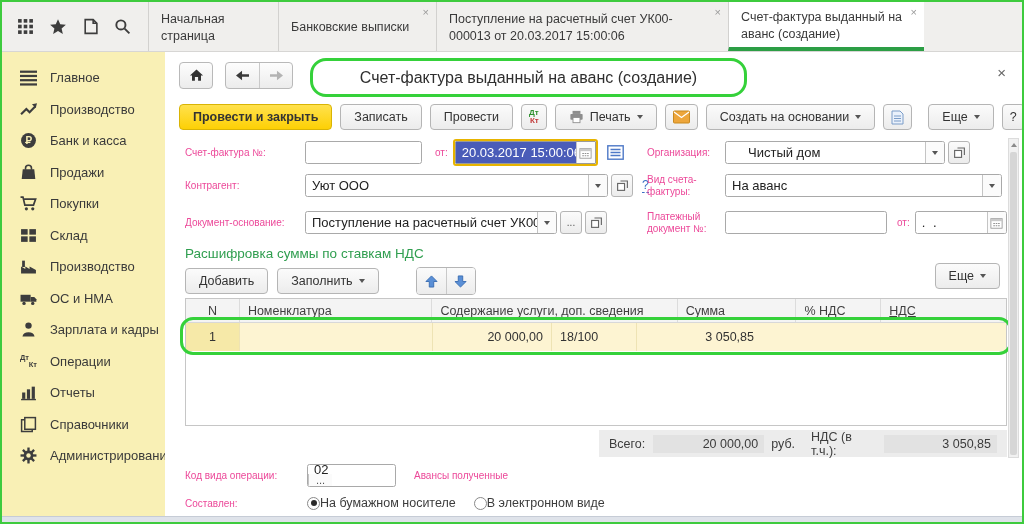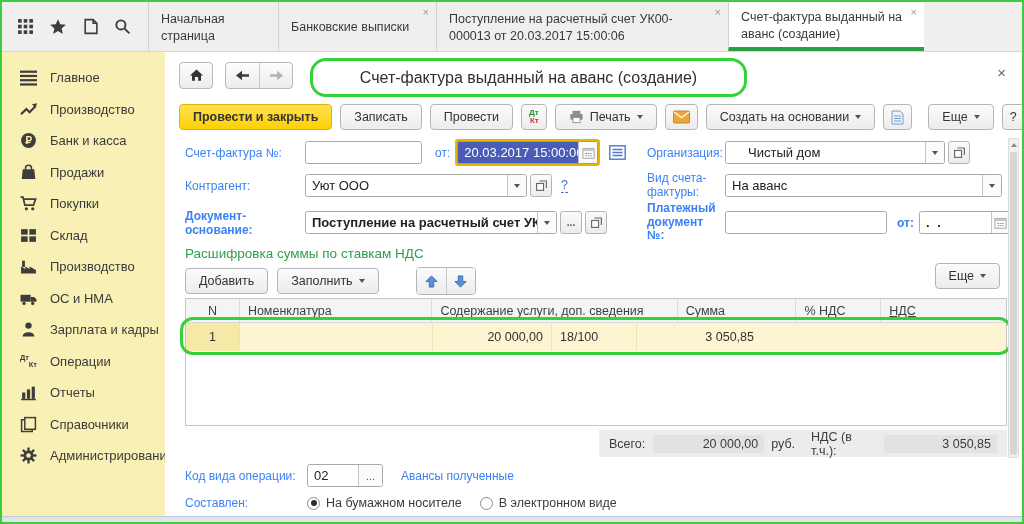--- a/index.html
+++ b/index.html
@@ -46,21 +46,21 @@
   .btn { display:inline-flex; align-items:center; justify-content:center; gap:6px; height:26px; padding:0 13px; background:linear-gradient(#fbfbfb,#ececec); border:1px solid #b5b5b5; border-radius:4px; font-size:12.5px; color:#333; cursor:pointer; white-space:nowrap; }
   .btn.primary { background:linear-gradient(#ffe14d,#fdd005); border-color:#d9b405; font-weight:bold; }
   .btn.icon-only { padding:0 7px; }
   .caret { width:0; height:0; border-left:3.5px solid transparent; border-right:3.5px solid transparent; border-top:4px solid #555; display:inline-block; } .spflex { flex:1; }
   .tb-dtkt { font-size:8px; font-weight:bold; line-height:1; }
   .tb-dtkt .d { color:#2d8f2d; display:block; text-align:left; }
   .tb-dtkt .k { color:#c23a3a; display:block; text-align:right; }
 
   
   .frow { position:absolute; left:0; right:0; display:flex; align-items:center; }
-  .lb { font-size:12px; color:#3b82f6; }
+  .lb { font-size:10px; color:#ec4899; }
   .ig { display:flex; align-items:stretch; height:23px; background:#fff; border:1px solid #a9a9a9; border-radius:2.5px; overflow:hidden; }
   .ig .tx { flex:1; display:flex; align-items:center; padding:0 6px; font-size:13px; color:#222; white-space:nowrap; overflow:hidden; }
   .ig .ibtn { flex:none; width:19px; display:flex; align-items:center; justify-content:center; border-left:1px solid #c4c4c4; background:#fbfbfb; cursor:pointer; font-size:10px; color:#555; }
   .sbtn { display:inline-flex; align-items:center; justify-content:center; width:22px; height:23px; background:linear-gradient(#fbfbfb,#ececec); border:1px solid #b5b5b5; border-radius:3px; cursor:pointer; margin-left:3px; font-size:10px; color:#555; }
   .focus-wrap { display:inline-flex; border:2px solid #e7b400; border-radius:3px; }
   .focus-wrap .ig { border-color:#9b9b9b; border-radius:1px; }
   .sel .tx { background:#4a5cb8; color:#fff; }
   .qlink { color:#3b6fc4; font-size:12.5px; border-bottom:1px dashed #3b6fc4; cursor:pointer; margin-left:9px; }
   .ph { color:#9a9a9a; letter-spacing:2px; }
 
@@ -88,21 +88,21 @@
   .row-outline { position:absolute; top:265px; left:15px; width:832px; height:38px; border:3px solid #35d13a; border-radius:13px; pointer-events:none; }
 
   .totals { position:absolute; top:378px; left:434px; width:408px; height:27px; background:#ececec; display:flex; align-items:center; font-size:12.5px; color:#3c3c3c; padding:0 10px; }
   .totval { background:#e2e2e2; padding:2px 6px; text-align:right; }
   .tv1 { width:118px; margin-left:8px; }
   .tv2 { width:120px; margin-left:8px; }
 
   
   .oprow { position:absolute; top:412px; left:20px; display:flex; align-items:center; }
   .comprow { position:absolute; top:444px; left:20px; display:flex; align-items:center; font-size:12.5px; }
-  .radio { display:inline-flex; align-items:center; gap:6px; cursor:pointer; }
+  .radio { display:inline-flex; align-items:center; gap:0; cursor:pointer; }
   .rdot { width:13px; height:13px; border:1px solid #8a8a8a; border-radius:50%; background:#fff; display:inline-flex; align-items:center; justify-content:center; }
   .rdot.on::after { content:""; width:6px; height:6px; border-radius:50%; background:#2b2b2b; }
 
   
   .vsb { position:absolute; right:3px; top:86px; width:11px; height:320px; background:#f1f1f1; border:1px solid #dcdcdc; }
   .vsb .up { height:12px; display:flex; align-items:center; justify-content:center; }
   .vsb .up::after { content:""; border-left:3.5px solid transparent; border-right:3.5px solid transparent; border-bottom:4.5px solid #8a8a8a; }
   .vsb .thumb { position:absolute; top:13px; bottom:2px; left:1px; right:1px; background:#d6d6d6; border-radius:2px; }
 </style>
 </head>
@@ -417,21 +417,21 @@
             <svg width="13" height="13" viewBox="0 0 16 16">
                 <rect x="2" y="5.5" width="8.5" height="8.5" fill="#fff" stroke="#666" stroke-width="1.4"></rect>
                 <path d="M5.5 2.5H14V11" fill="none" stroke="#666" stroke-width="1.4"></path>
               </svg>
           </span>
         </span>
       </div>
 
       <div class="frow" style="top:120px; height:27px;">
         <span class="lb" style="margin-left:20px; width:120px;">Контрагент:</span>
-        <span class="ig" style="width:222px;">
+        <span class="ig" style="width:303px;">
           <span class="tx">Уют ООО</span>
           <span class="ibtn">
               <span class="caret"></span>
             </span>
         </span>
         <span class="sbtn">
           <svg width="13" height="13" viewBox="0 0 16 16">
               <rect x="2" y="5.5" width="8.5" height="8.5" fill="#fff" stroke="#666" stroke-width="1.4"></rect>
               <path d="M5.5 2.5H14V11" fill="none" stroke="#666" stroke-width="1.4"></path>
             </svg>
@@ -439,21 +439,21 @@
         <span class="qlink">?</span>
         <span class="lb" style="position:absolute; left:482px; width:76px; line-height:1.15;">Вид счета-фактуры:</span>
         <span class="ig" style="position:absolute; left:560px; width:277px;">
           <span class="tx">На аванс</span>
           <span class="ibtn">
               <span class="caret"></span>
             </span>
         </span>
       </div>
 
-      <div class="frow" style="top:157px; height:27px;font-weight:bold;">
+      <div class="frow" style="top:157px; height:27px;">
         <span class="lb" style="margin-left:20px; width:120px;">Документ-основание:</span>
         <span class="ig" style="width:252px;">
           <span class="tx">Поступление на расчетный счет УК00-000013</span>
           <span class="ibtn">
               <span class="caret"></span>
             </span>
         </span>
         <span class="sbtn">...</span>
         <span class="sbtn">
           <svg width="13" height="13" viewBox="0 0 16 16">
@@ -527,21 +527,21 @@
       <div class="totals">
         <span>Всего:</span>
         <span class="totval tv1">20 000,00</span>
         <span style="margin-left:7px;">руб.</span>
         <span style="margin-left:16px;">НДС (в т.ч.):</span>
         <span class="totval tv2">3 050,85</span>
       </div>
 
       <div class="oprow">
         <span class="lb" style="width:122px;">Код вида операции:</span>
-        <span class="ig" style="width:76px;">
+        <span class="ig" style="width:89px;flex-direction:column;">
           <span class="tx">02</span>
           <span class="ibtn" style="width:24px; font-size:11px;">...</span>
         </span>
         <span class="lb" style="margin-left:18px;">Авансы полученные</span>
       </div>
 
       <div class="comprow">
         <span class="lb" style="width:122px;">Составлен:</span>
         <span class="radio">
           <span class="rdot on"></span>

